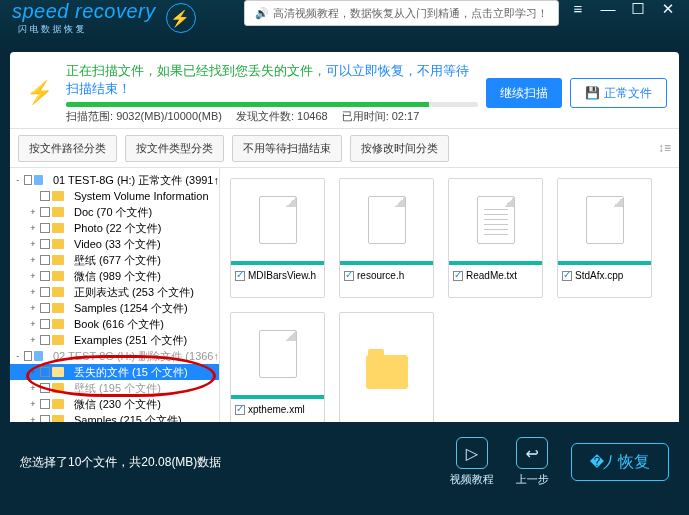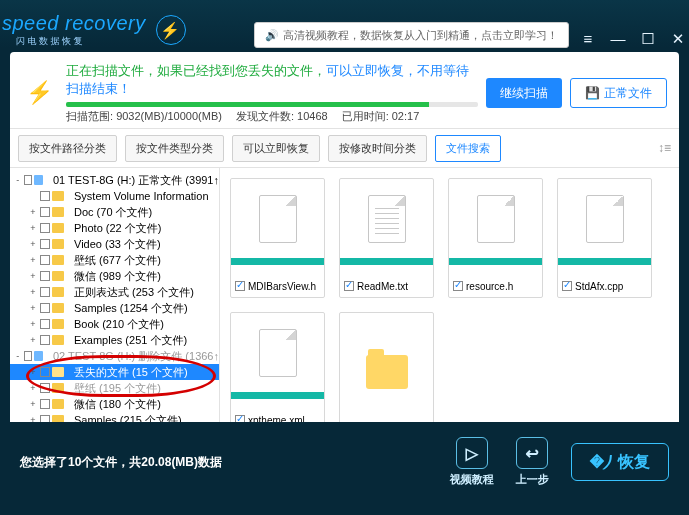--- a/index.html
+++ b/index.html
@@ -1,21 +1,21 @@
 <!DOCTYPE html>
 <html><head>
 <meta charset="utf-8">
 <style>
 * { margin: 0; padding: 0; box-sizing: border-box; font-family: "Microsoft YaHei", Arial, sans-serif; }
 body { width: 689px; height: 515px; background: #062838; overflow: hidden; }
 
-.titlebar { height: 48px; display: flex; align-items: flex-end; padding: 0 2px; background: linear-gradient(180deg, #0a3547, #062838); }
+.titlebar { height: 48px; display: flex; align-items: flex-start; padding: 0 12px; background: linear-gradient(180deg, #0a3547, #062838); }
 .logo-area { display: flex; align-items: center; gap: 6px; flex: 1; }
 .logo-text { font-style: italic; font-size: 20px; color: #1ba8ff; font-weight: 500; letter-spacing: 0.5px; }
-.logo-sub { font-size: 9px; color: #9fd4ff; margin-left: 14px; }
+.logo-sub { font-size: 9px; color: #9fd4ff; margin-left: 6px; }
 .logo-badge { width: 30px; height: 30px; border-radius: 50%; border: 1.5px solid #1ba8ff; display: flex; align-items: center; justify-content: center; color: #1ba8ff; font-size: 16px; margin-left: 4px; }
 .tip-btn { background: #fff; border: 1px solid #ccc; border-radius: 3px; height: 26px; padding: 0 10px; font-size: 11px; color: #666; display: flex; align-items: center; gap: 4px; margin-right: 10px; }
 .win-controls { display: flex; gap: 12px; color: #e7f5ff; font-size: 15px; }
 .win-controls span { cursor: pointer; display:inline-flex; width:18px; justify-content:center; }
 
 .main-panel { margin: 4px 10px 0 10px; background: #fff; border-radius: 4px 4px 0 0; height: 370px; display: flex; flex-direction: column; overflow: hidden; }
 
 .scan-bar { display: flex; align-items: center; padding: 10px 12px 4px 12px; gap: 8px; }
 .scan-icon { width: 36px; height: 36px; display: flex; align-items: center; justify-content: center; color: #1e88ff; font-size: 22px; }
 .scan-info { flex: 1; }
@@ -46,30 +46,30 @@
 .tree-row .lbl { margin-left: 8px; }
 .tree-row.hl { background: #1e88ff; color: #fff; }
 .tree-row.hl .ico { background: #ffe28a; }
 .tree-row.dim { color: #999; }
 .circle-overlay { position: absolute; border: 3px solid #d40000; border-radius: 50% / 60%; pointer-events: none; }
 .tree-wrap { position: relative; }
 
 .files { flex: 1; padding: 10px; display: flex; flex-wrap: wrap; gap: 14px; align-content: flex-start; overflow: auto; }
 .file-card { width: 95px; height: 120px; border: 1px solid #d8d8d8; border-radius: 2px; display: flex; flex-direction: column; }
 .file-thumb { flex: 1; display: flex; align-items: center; justify-content: center; }
-.file-footer { height: 22px; border-top: 7px solid #14b8a6; display: flex; align-items: flex-start; padding: 16px 4px; font-size: 10px; gap: 3px; overflow: hidden; }
+.file-footer { height: 22px; border-top: 4px solid #14b8a6; display: flex; align-items: flex-end; padding: 16px 4px; font-size: 10px; gap: 3px; overflow: hidden; }
 .file-footer .cb { width: 10px; height: 10px; border: 1px solid #888; display: inline-block; position: relative; }
 .file-footer .cb.chk::after { content: "✓"; position: absolute; top: -3px; left: 0; font-size: 10px; color: #1e88ff; }
 .doc-icon { width: 38px; height: 48px; border: 1px solid #c6c6c6; border-radius: 2px; position: relative; background: #fff; }
 .doc-icon::before { content: ""; position: absolute; top: 0; right: 0; width: 10px; height: 10px; background: linear-gradient(135deg, #fff 50%, #d4d4d4 50%); }
 .doc-icon.lines::after { content: ""; position: absolute; left: 6px; right: 6px; top: 12px; height: 26px; background: repeating-linear-gradient(#c9c9c9 0 1px, transparent 1px 5px); }
 .folder-icon { width: 42px; height: 34px; background: #ffd766; border-radius: 3px; position: relative; }
 .folder-icon::before { content: ""; position: absolute; top: -6px; left: 2px; width: 16px; height: 8px; background: #ffd766; border-radius: 2px 2px 0 0; }
 
-.footer { height: 80px; display: flex; align-items: center; padding: 4px 20px; color: #fff; font-weight: bold; }
+.footer { height: 80px; display: flex; align-items: center; padding: 4px 20px; color: #fff; }
 .footer-status { font-size: 12px; flex: 1; }
 .footer-btns { display: flex; gap: 22px; align-items: center; }
 .fbtn { display: flex; flex-direction: column; align-items: center; gap: 3px; font-size: 11px; color: #cfefff; cursor: pointer; }
 .fbtn .box { width: 32px; height: 32px; border: 1.5px solid #5bbfe6; border-radius: 6px; display: flex; align-items: center; justify-content: center; font-size: 16px; }
 .recover-btn { border: 1.5px solid #38c3ff; color: #38c3ff; border-radius: 6px; height: 38px; padding: 0 18px; font-size: 16px; display: flex; align-items: center; gap: 6px; cursor: pointer; }
 </style>
 </head>
 <body>
 
 <div class="titlebar">
@@ -111,23 +111,22 @@
     <div class="btn btn-primary">继续扫描</div>
     <div class="btn btn-outline">
       <span>💾</span>
         <span>正常文件</span>
     </div>
   </div>
 
   <div class="tabs">
     <div class="tab">按文件路径分类</div>
     <div class="tab">按文件类型分类</div>
-    <div class="tab">可以立即恢复</div>
+    <div class="tab">不用等待扫描结束</div>
     <div class="tab">按修改时间分类</div>
-    <div class="tab search">文件搜索</div>
     <div class="spacer"></div>
     <div class="cfg">↕≡</div>
   </div>
 
   <div class="body">
     <div class="tree-wrap" style="width:210px;">
       <div class="tree" id="tree">
           <div class="tree-row" style="padding-left: 4px;">
             <span class="tw">-</span>
             <span class="ck "></span>
@@ -179,21 +178,21 @@
           <div class="tree-row" style="padding-left: 18px;">
             <span class="tw">+</span>
             <span class="ck "></span>
             <span class="ico "></span>
             <span class="lbl">Samples   (1254 个文件)</span>
           </div>
           <div class="tree-row" style="padding-left: 18px;">
             <span class="tw">+</span>
             <span class="ck "></span>
             <span class="ico "></span>
-            <span class="lbl">Book   (210 个文件)</span>
+            <span class="lbl">Book   (616 个文件)</span>
           </div>
           <div class="tree-row" style="padding-left: 18px;">
             <span class="tw">+</span>
             <span class="ck "></span>
             <span class="ico "></span>
             <span class="lbl">Examples   (251 个文件)</span>
           </div>
           <div class="tree-row dim" style="padding-left: 4px;">
             <span class="tw">-</span>
             <span class="ck "></span>
@@ -209,21 +208,21 @@
           <div class="tree-row dim" style="padding-left: 18px;">
             <span class="tw">+</span>
             <span class="ck "></span>
             <span class="ico "></span>
             <span class="lbl">壁纸   (195 个文件)</span>
           </div>
           <div class="tree-row" style="padding-left: 18px;">
             <span class="tw">+</span>
             <span class="ck "></span>
             <span class="ico "></span>
-            <span class="lbl">微信   (180 个文件)</span>
+            <span class="lbl">微信   (230 个文件)</span>
           </div>
           <div class="tree-row" style="padding-left: 18px;">
             <span class="tw">+</span>
             <span class="ck "></span>
             <span class="ico "></span>
             <span class="lbl">Samples   (215 个文件)</span>
           </div>
           <div class="tree-row" style="padding-left: 18px;">
             <span class="tw">+</span>
             <span class="ck "></span>
@@ -239,34 +238,34 @@
           <div class="file-thumb">
             <div class="doc-icon "></div>
           </div>
           <div class="file-footer">
             <span class="cb chk"></span>
             <span>MDIBarsView.h</span>
           </div>
         </div>
         <div class="file-card">
           <div class="file-thumb">
+            <div class="doc-icon "></div>
+          </div>
+          <div class="file-footer">
+            <span class="cb chk"></span>
+            <span>resource.h</span>
+          </div>
+        </div>
+        <div class="file-card">
+          <div class="file-thumb">
             <div class="doc-icon lines"></div>
           </div>
           <div class="file-footer">
             <span class="cb chk"></span>
             <span>ReadMe.txt</span>
-          </div>
-        </div>
-        <div class="file-card">
-          <div class="file-thumb">
-            <div class="doc-icon "></div>
-          </div>
-          <div class="file-footer">
-            <span class="cb chk"></span>
-            <span>resource.h</span>
           </div>
         </div>
         <div class="file-card">
           <div class="file-thumb">
             <div class="doc-icon "></div>
           </div>
           <div class="file-footer">
             <span class="cb chk"></span>
             <span>StdAfx.cpp</span>
           </div>

